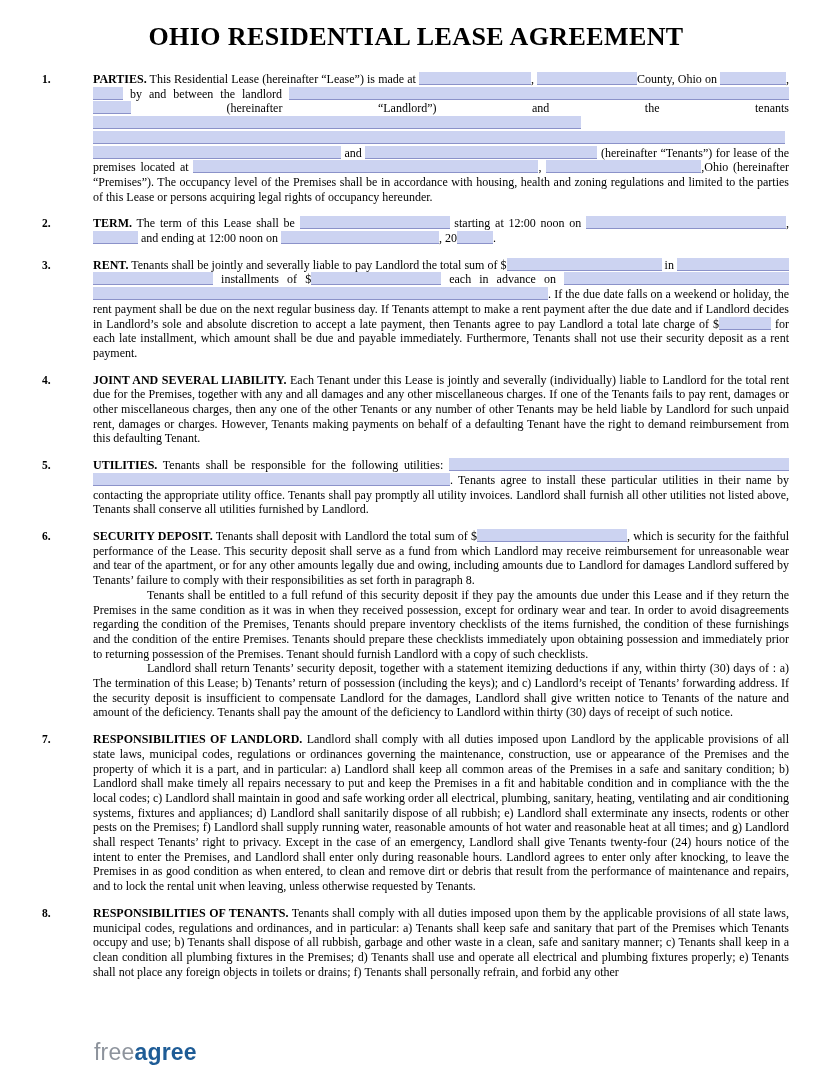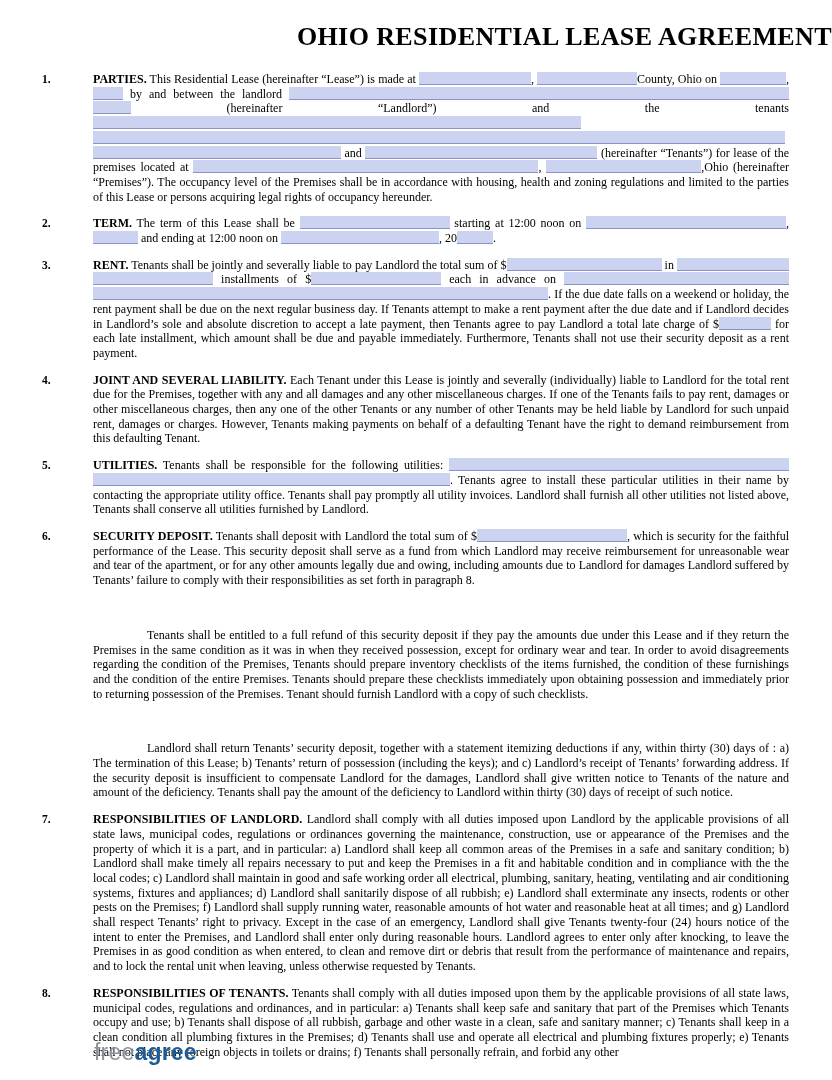--- a/index.html
+++ b/index.html
@@ -7,40 +7,40 @@
     width: 832px; height: 1080px;
     background: #ffffff;
     overflow: hidden;
     position: relative;
     font-family: "Liberation Serif", serif;
     color: #000;
   }
   .doc-title {
     font-size: 26px;
     font-weight: bold;
-    text-align: right;
+    text-align: center;
     margin: 22px 0 20px 0;
     letter-spacing: 0.4px;
   }
   .sections { padding: 0 43px 0 42px; }
   .section { display: flex; margin-bottom: 12px; }
   .section-number {
     flex: 0 0 51px;
     font-weight: bold;
     font-size: 11.5px;
     line-height: 14.7px;
   }
   .section-body {
     flex: 1 1 auto;
     font-size: 12px;
     line-height: 14.7px;
     text-align: justify;
   }
   .para { margin: 0; }
-  .para.indent { text-indent: 54px; margin-top: 40px; }
+  .para.indent { text-indent: 54px; }
   .run-bold { font-weight: bold; }
   .blank {
     display: inline-block;
     height: 12px;
     background: var(--field-fill, #ccd3f1);
     border-bottom: 1px solid var(--field-border, #8b92c9);
     vertical-align: -2px;
   }
   .footer {
     position: absolute;

